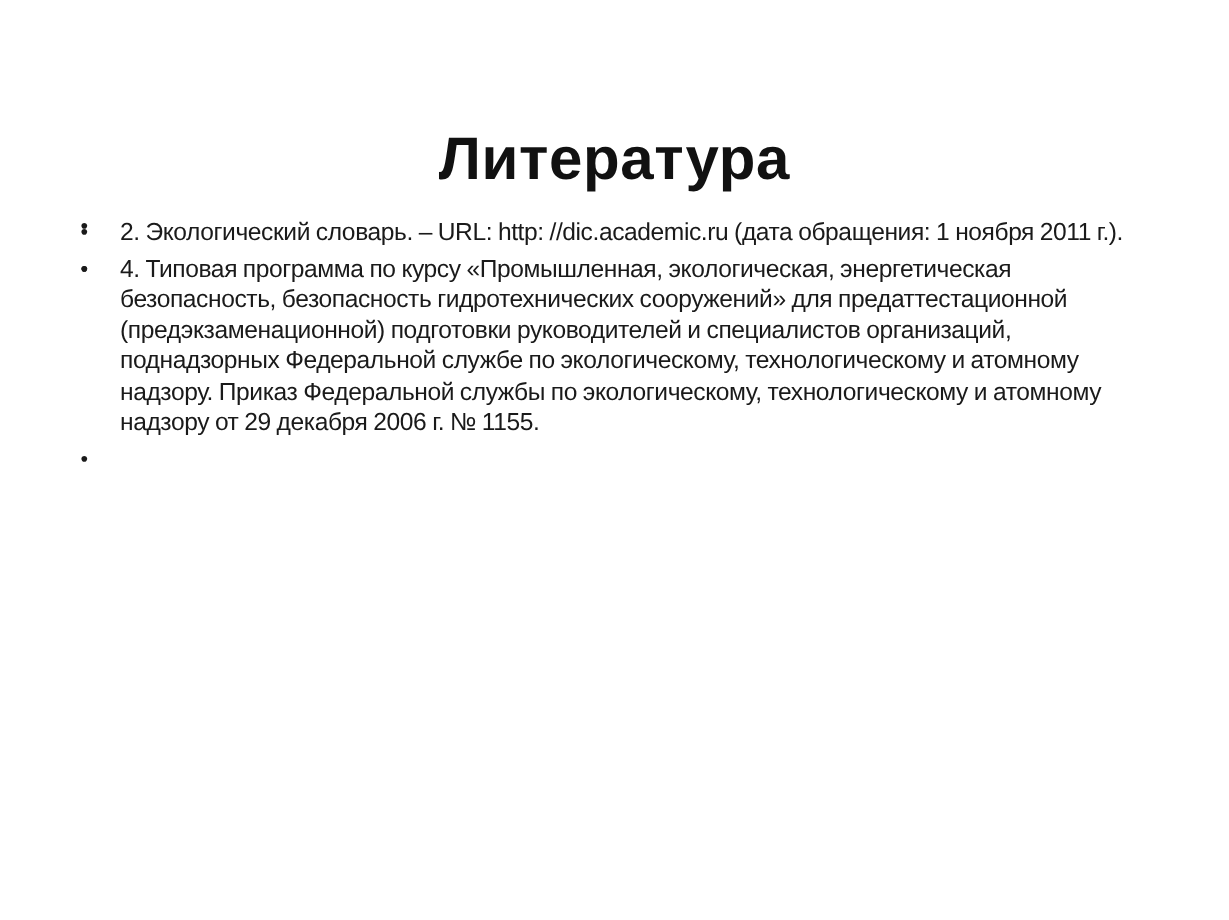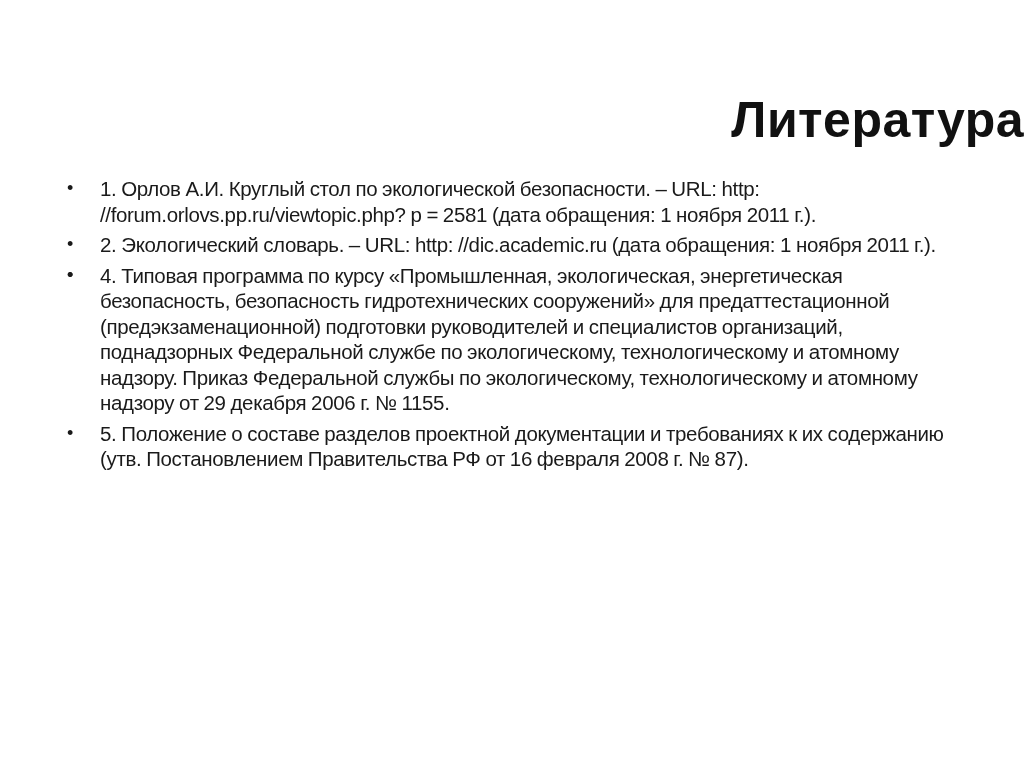--- a/index.html
+++ b/index.html
@@ -10,24 +10,24 @@
     body {
       width: 1024px;
       height: 767px;
       position: relative;
       overflow: hidden;
       font-family: "Liberation Sans", sans-serif;
       color: #1a1a1a;
     }
     .slide-title {
       position: absolute;
-      top: 48px;
+      top: 60px;
       left: 0;
       width: 1024px;
-      text-align: right;
+      text-align: center;
       font-size: 50px;
       line-height: 76px;
       color: #111111;
       font-family: "Liberation Sans", sans-serif;
       letter-spacing: 0.5px;
     }
     .ref-list {
       position: absolute;
       top: 176px;
       left: 60px;
@@ -57,30 +57,28 @@
     }
   </style>
 </head>
 <body>
 
 <h1 class="slide-title">Литература</h1>
 
 <ul class="ref-list">
   <li class="ref-item">
     <span class="bullet">•</span>
-    <span>1. Орлов А.И. Круглый стол по экологической безопасности. – URL: http: //forum.orlovs.pp.ru/viewtopic.php? p = 2581 (дата обращения: 1 ноября 2011 г.).</span>
   </li>
   <li class="ref-item">
     <span class="bullet">•</span>
     <span>2. Экологический словарь. – URL: http: //dic.academic.ru (дата обращения: 1 ноября 2011 г.).</span>
   </li>
   <li class="ref-item">
     <span class="bullet">•</span>
   </li>
   <li class="ref-item">
     <span class="bullet">•</span>
     <span>4. Типовая программа по курсу  «Промышленная, экологическая, энергетическая безопасность, безопасность гидротехнических сооружений» для предаттестационной (предэкзаменационной) подготовки руководителей и специалистов организаций, поднадзорных Федеральной службе по экологическому, технологическому и атомному надзору. Приказ Федеральной службы по экологическому, технологическому и атомному надзору от 29 декабря 2006 г. № 1155.</span>
   </li>
   <li class="ref-item">
     <span class="bullet">•</span>
-    <span>5. Положение о составе разделов проектной документации и требованиях к их содержанию (утв. Постановлением Правительства РФ от 16 февраля 2008 г. № 87).</span>
   </li>
 </ul>
 
 </body></html>

